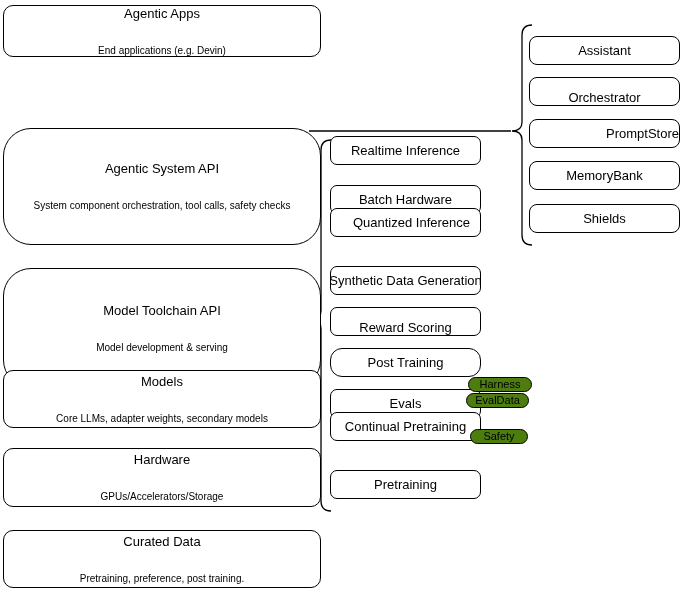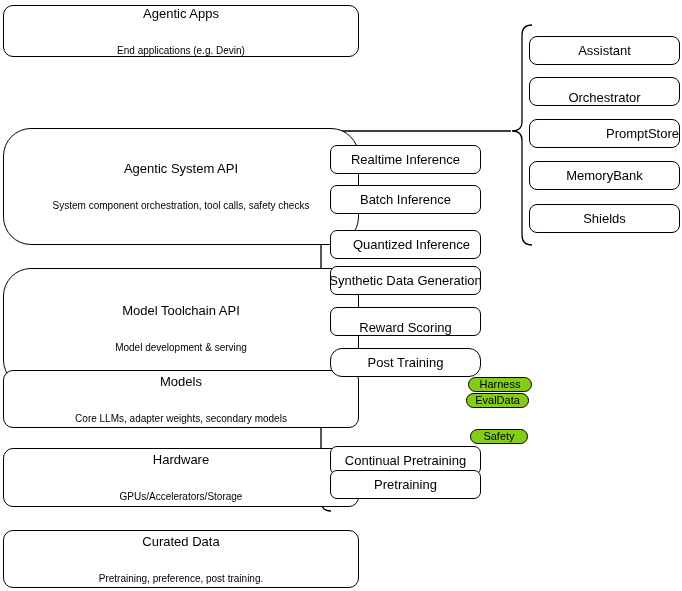--- a/index.html
+++ b/index.html
@@ -28,21 +28,21 @@
     background: #ffffff;
     border: 1.3px solid #000000;
     display: flex;
     flex-direction: column;
     align-items: center;
     justify-content: center;
     text-align: center;
   }
   .stack-box {
     left: 3px;
-    width: 356px;
+    width: 318px;
     border-radius: 10px;
     gap: 20px;
   }
   .stack-box.big {
     border-radius: 28px;
     margin-top: 45px;
   }
   .title {
     font-size: 13px;
     line-height: 15px;
@@ -68,21 +68,21 @@
     border-radius: 8px;
   }
   .label {
     font-size: 13px;
     line-height: 14px;
     white-space: nowrap;
   }
   .pill {
     position: absolute;
     box-sizing: border-box;
-    background: #84cc16;
+    background: #4d7c0f;
     border: 1.3px solid #000000;
     border-radius: 8px;
     height: 15px;
     display: flex;
     align-items: center;
     justify-content: center;
     font-size: 11px;
     line-height: 11px;
     white-space: nowrap;
     z-index: 2;
@@ -122,39 +122,42 @@
   <div class="node stack-box" style="top:448px; height:59px;">
     <div class="title">Hardware</div>
     <div class="subtitle">GPUs/Accelerators/Storage</div>
   </div>
 
   <div class="node stack-box" style="top:530px; height:58px;">
     <div class="title">Curated Data</div>
     <div class="subtitle">Pretraining, preference, post training.</div>
   </div>
 
-  <div class="node mid-box" style="top:145px;">
+  <div class="node mid-box" style="top:136px;">
     <div class="label">Realtime Inference</div>
   </div>
   <div class="node mid-box" style="top:185px;">
-    <div class="label">Batch Inference</div>
+    <div class="label">Batch Hardware</div>
   </div>
-  <div class="node mid-box" style="top:230px;padding-left:12px;">
+  <div class="node mid-box" style="top:208px;padding-left:12px;">
     <div class="label">Quantized Inference</div>
   </div>
   <div class="node mid-box" style="top:266px;">
     <div class="label">Synthetic Data Generation</div>
   </div>
   <div class="node mid-box" style="top:307px;justify-content:flex-end;">
     <div class="label">Reward Scoring</div>
   </div>
   <div class="node mid-box" style="top:348px;border-radius:12px;">
     <div class="label">Post Training</div>
   </div>
-  <div class="node mid-box" style="top:446px;">
+  <div class="node mid-box" style="top:389px;">
+    <div class="label">Evals</div>
+  </div>
+  <div class="node mid-box" style="top:412px;">
     <div class="label">Continual Pretraining</div>
   </div>
   <div class="node mid-box" style="top:470px;">
     <div class="label">Pretraining</div>
   </div>
 
   <div class="pill" style="left:468px; top:377px; width:64px;">
     <span>Harness</span>
   </div>
   <div class="pill" style="left:466px; top:393px; width:63px;">

